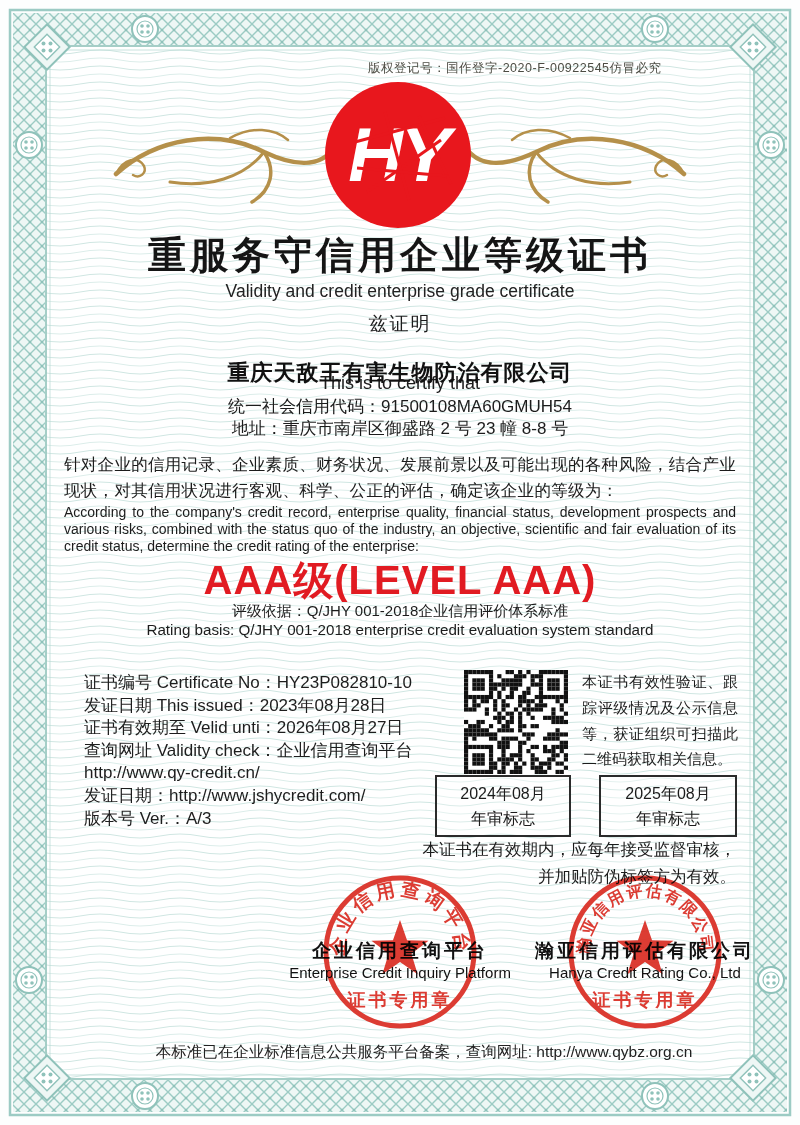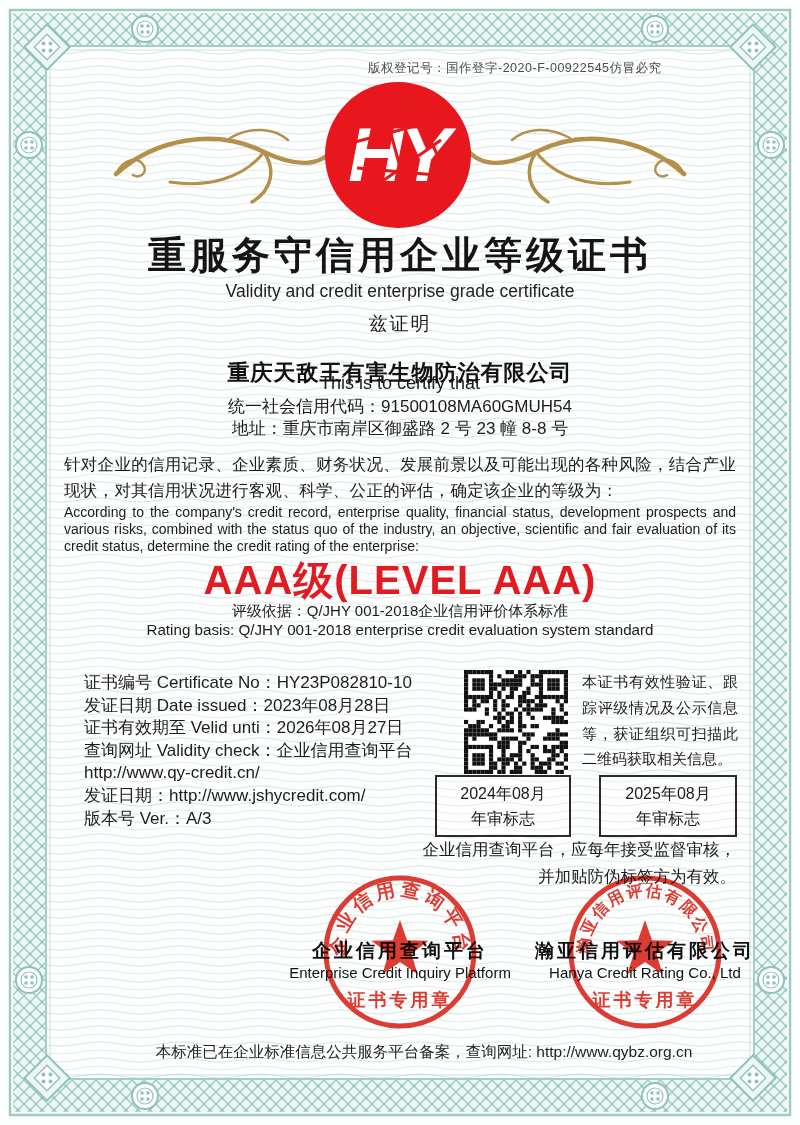--- a/index.html
+++ b/index.html
@@ -157,21 +157,21 @@
 
   <div class="abs para para-zh">针对企业的信用记录、企业素质、财务状况、发展前景以及可能出现的各种风险，结合产业现状，对其信用状况进行客观、科学、公正的评估，确定该企业的等级为：</div>
   <div class="abs para para-en">According to the company's credit record, enterprise quality, financial status, development prospects and various risks, combined with the status quo of the industry, an objective, scientific and fair evaluation of its credit status, determine the credit rating of the enterprise:</div>
 
   <div class="ctr rating">AAA级(LEVEL AAA)</div>
   <div class="ctr basis-zh">评级依据：Q/JHY 001-2018企业信用评价体系标准</div>
   <div class="ctr basis-en">Rating basis: Q/JHY 001-2018 enterprise credit evaluation system standard</div>
 
   <div class="abs details">
     <div>证书编号 Certificate No：HY23P082810-10</div>
-    <div>发证日期 Date issued：2023年08月28日</div>
+    <div>发证日期 This issued：2023年08月28日</div>
     <div>证书有效期至 Velid unti：2026年08月27日</div>
     <div>查询网址 Validity check：企业信用查询平台</div>
     <div>http://www.qy-credit.cn/</div>
     <div>发证日期：http://www.jshycredit.com/</div>
     <div>版本号 Ver.：A/3</div>
   </div>
 
   <svg class="abs qr-box" width="104" height="104" viewBox="0 0 100 100">
     <rect width="100" height="100" fill="#ffffff"></rect>
     <g id="qr-modules" fill="#111111">
@@ -515,21 +515,21 @@
   <div class="abs annual-box annual-1">
     <div>2024年08月</div>
     <div>年审标志</div>
   </div>
   <div class="abs annual-box annual-2">
     <div>2025年08月</div>
     <div>年审标志</div>
   </div>
 
   <div class="abs validity-note">
-    <div>企业信用查询平台，应每年接受监督审核，</div>
+    <div>本证书在有效期内，应每年接受监督审核，</div>
     <div>并加贴防伪标签方为有效。</div>
   </div>
 
   <div class="abs stamp-group stamp-left">
     <div class="abs stamp-caption-zh">企业信用查询平台</div>
     <div class="abs stamp-caption-en">Enterprise Credit Inquiry Platform</div>
     <svg class="seal" width="160" height="160" viewBox="0 0 160 160">
       <defs>
           <path id="arcL" d="M 24,80 A 56,56 0 0 1 136,80"></path>
         </defs>

